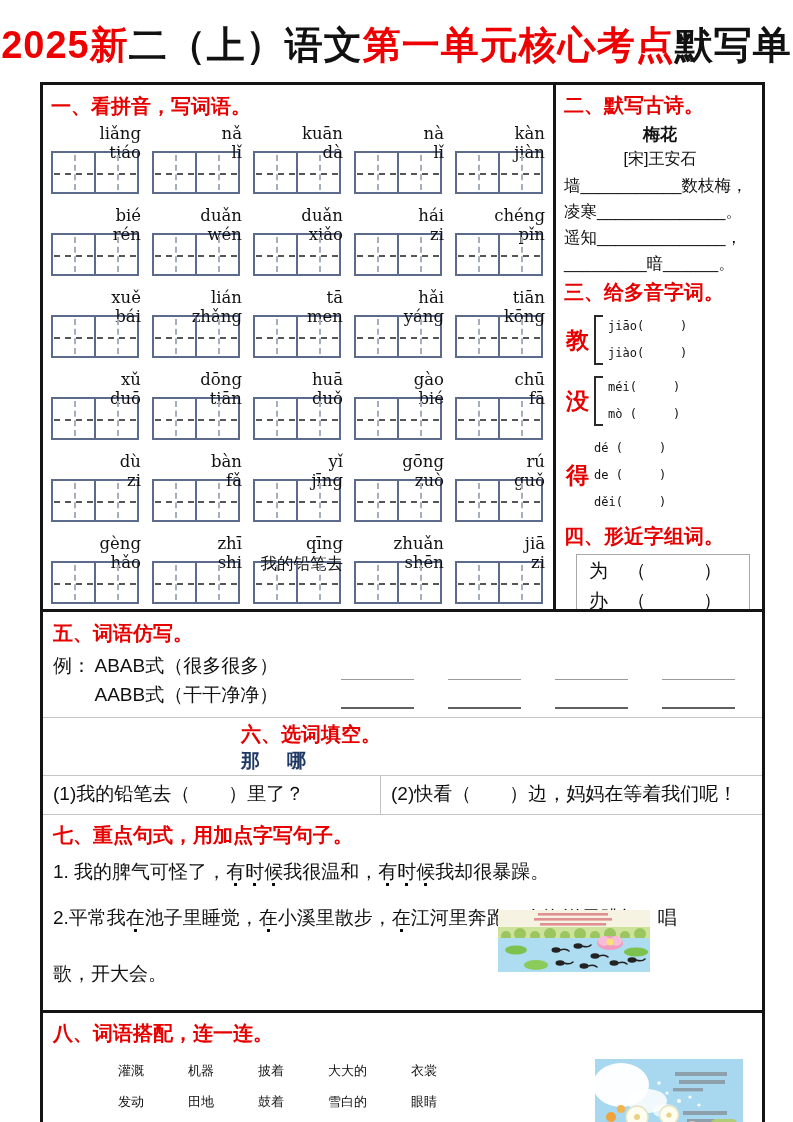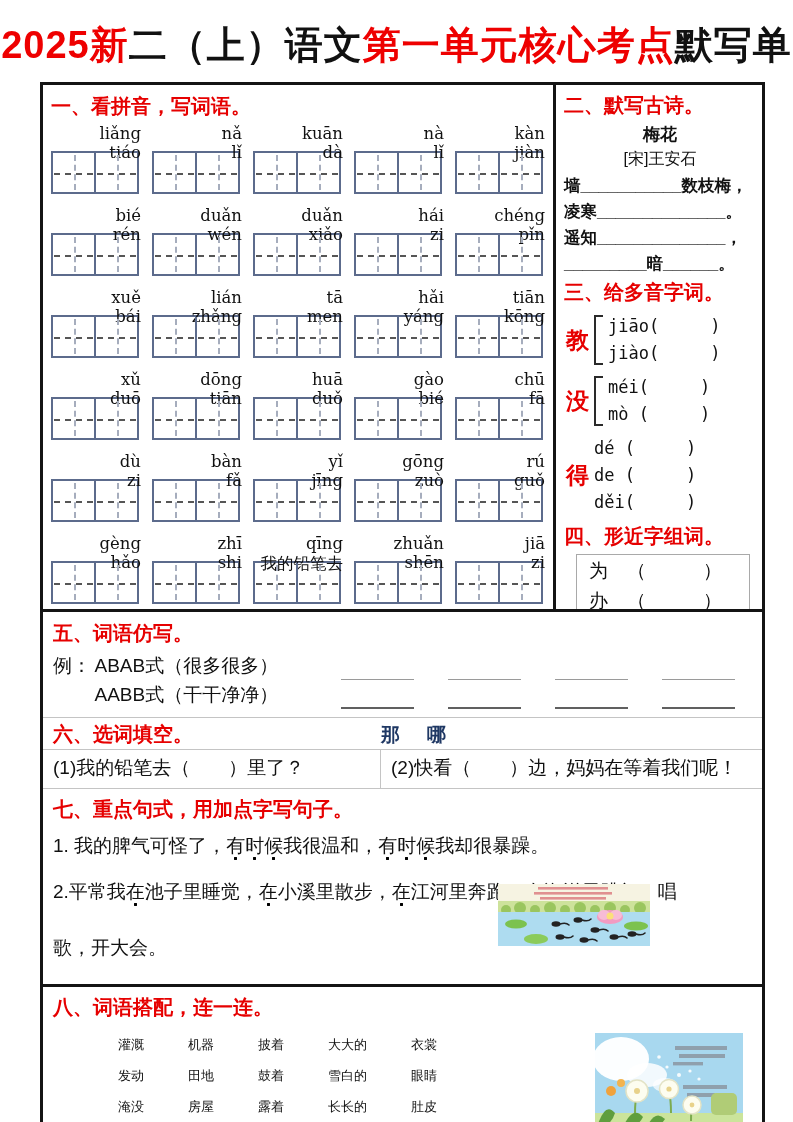--- a/index.html
+++ b/index.html
@@ -29,43 +29,43 @@
     font-family:"DejaVu Serif",serif;font-size:16.5px;white-space:nowrap;margin-bottom:2px;flex-direction:column;}
   .grid{display:flex;border:2px solid #5c6b8c;width:88px;box-sizing:border-box;background:#fff;}
   .cell{width:42px;height:39px;position:relative;}
   .cell + .cell{border-left:2px solid #5c6b8c;}
   .cell::before{content:"";position:absolute;left:50%;top:2px;bottom:2px;border-left:2px dashed #a6adbd;}
   .cell::after{content:"";position:absolute;top:50%;left:1px;right:1px;border-top:2px dashed #565656;}
 
   
   .poem-title{text-align:center;font-size:17px;font-weight:bold;margin-top:1px;}
   .poem-author{text-align:center;font-size:16px;margin:3px 0 2px 0;}
-  .poem-line{font-size:16.5px;line-height:26px;font-weight:700;white-space:nowrap;}
+  .poem-line{font-size:16.5px;line-height:26px;font-weight:400;white-space:nowrap;}
 
   
   .mp-group{display:flex;align-items:center;margin:7px 0 7px 2px;}
   .mp-char{color:#e60000;font-size:23px;font-weight:bold;margin-right:5px;}
   .bracket{align-self:stretch;width:7px;border:2px solid #2a2a2a;border-right:none;margin:2px 5px 2px 0;}
-  .mp-opts div{font-family:"DejaVu Sans Mono",monospace;font-size:17px;line-height:27px;white-space:pre;}
+  .mp-opts div{font-family:"DejaVu Sans Mono",monospace;font-size:12px;line-height:27px;white-space:pre;}
 
   
   .s4-box{border:1px solid #a9a9a9;margin:1px 6px 4px 12px;padding:1px 12px;}
   .s4-row{font-size:19px;line-height:30px;white-space:pre;}
 
   
   .sec5{border-top:3px solid #141414;padding:5px 10px 8px 10px;}
   .s5-row{display:flex;align-items:flex-end;font-size:19px;line-height:29px;white-space:nowrap;}
   .s5-prefix{width:42px;display:inline-block;}
   .s5-label{width:232px;display:inline-block;}
   .blank{width:74px;height:23px;border-bottom:2px solid #606060;margin:0 17px;}
   .s5-row.light .blank{border-bottom:1.5px solid #9a9a9a;}
 
   
   .sec6{border-top:1px solid #c4c4c4;}
-  .s6-head{display:flex;align-items:baseline;padding:3px 10px 1px 10px;}
+  .s6-head{display:flex;align-items:baseline;padding:3px 10px 1px 10px;flex-direction:column;}
   .word-bank{color:#1f3864;font-weight:bold;font-size:19px;margin-left:188px;letter-spacing:4px;}
   .s6-items{display:flex;border-top:1px solid #c4c4c4;border-bottom:1px solid #c4c4c4;}
   .s6-items>div{padding:5px 8px 7px 10px;font-size:19px;white-space:pre-wrap;}
   .s6-items>div:first-child{width:338px;box-sizing:border-box;border-right:1px solid #c4c4c4;}
 
   
   .sec7{position:relative;padding:4px 10px 6px 10px;min-height:150px;box-sizing:border-box;}
   .s7-sentence{font-size:19px;margin:7px 0 2px 0;line-height:32px;}
   .s7-sentence.spread{line-height:56px;max-width:648px;margin-top:0;}
   .dot{

